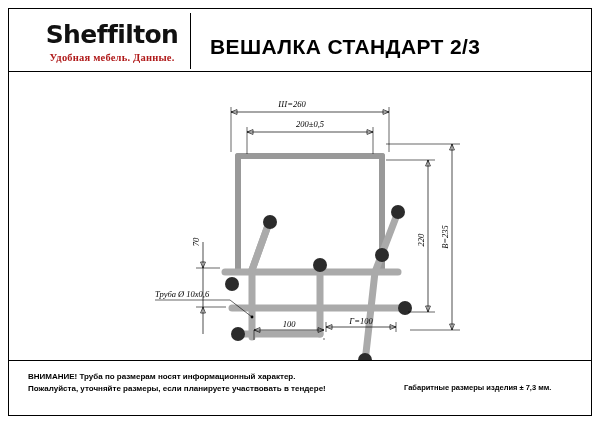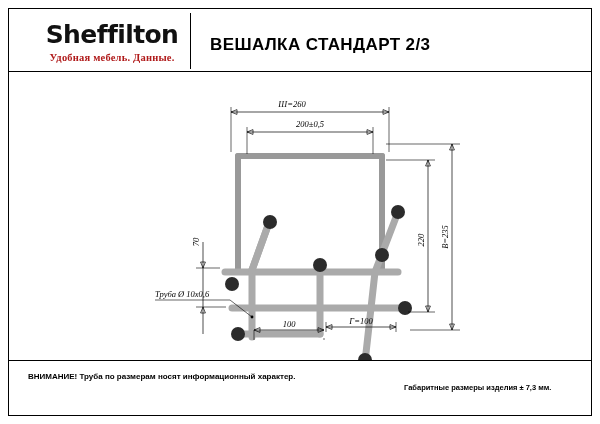--- a/index.html
+++ b/index.html
@@ -69,21 +69,21 @@
     width: 1px;
     height: 56px;
     background: #000;
   }
   .title {
     position: absolute;
     left: 190px;
     top: 26px;
     font-family: "Liberation Sans", sans-serif;
     font-weight: bold;
-    font-size: 17px;
+    font-size: 21px;
     letter-spacing: 0.4px;
   }
   .hsep {
     position: absolute;
     left: 9px;
     top: 71px;
     width: 582px;
     height: 1px;
     background: #000;
   }
@@ -266,15 +266,16 @@
         <text class="dim-text" x="135" y="225">Труба Ø 10x0,6</text>
       </g>
 
     </svg>
   </div>
 
   <div class="hsep2"></div>
 
   <div class="footer-left">
     <div>ВНИМАНИЕ! Труба по размерам носят информационный характер.</div>
+    <div>Пожалуйста, уточняйте размеры, если планируете участвовать в тендере!</div>
   </div>
   <div class="footer-right">Габаритные размеры изделия ± 7,3 мм.</div>
 </div>
 
 </body></html>

